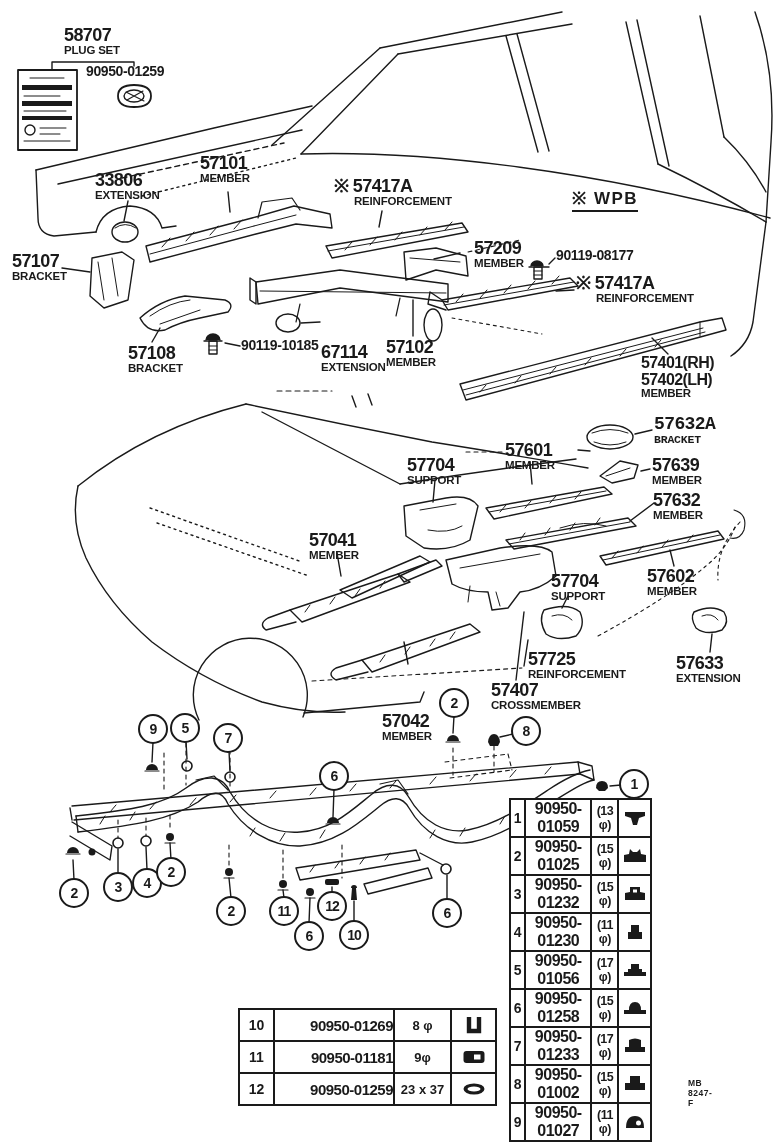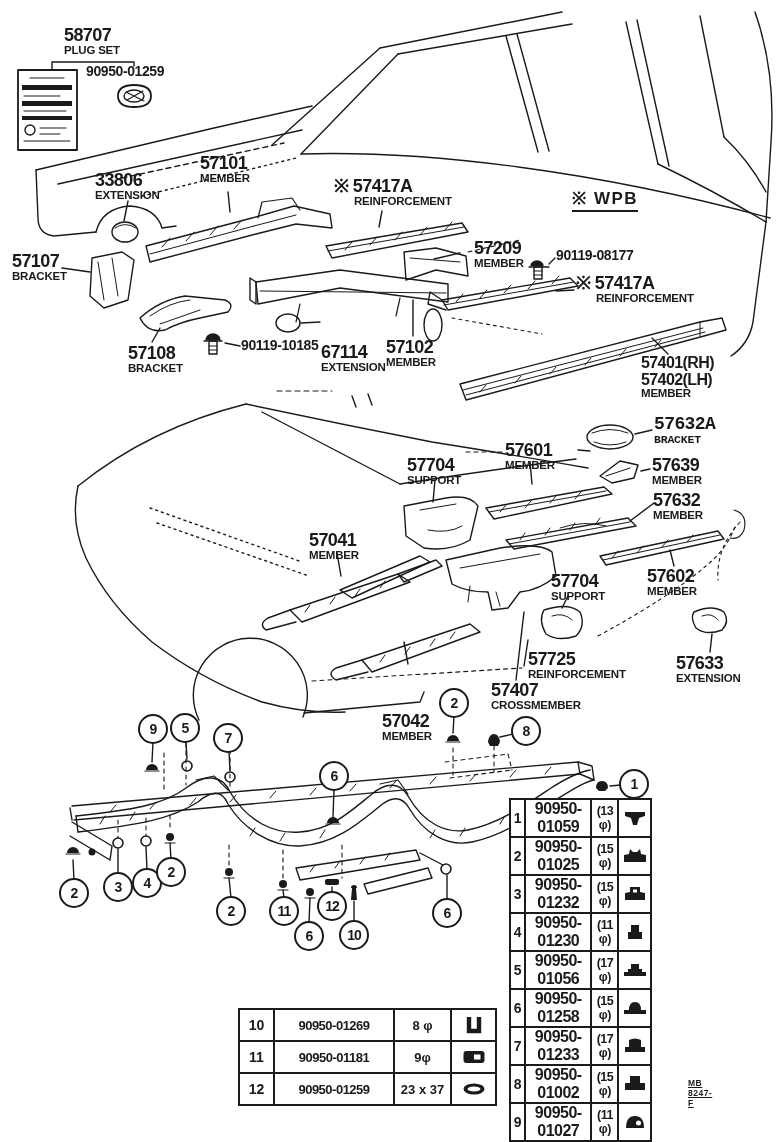--- a/index.html
+++ b/index.html
@@ -22,29 +22,29 @@
            font-size:14px;transform:translate(-50%,-50%);letter-spacing:-1px;}
 
   table.tbl{position:absolute;border-collapse:collapse;background:#fff;}
   table.tbl td{border:2.3px solid #1a1a1a;text-align:center;vertical-align:middle;padding:0;}
   #tbl-right td.c-no{width:30px;font-size:14px;}
   #tbl-right td.c-part{width:120px;font-size:16px;letter-spacing:-0.5px;border-radius:14px;}
   #tbl-right td.c-size{width:52px;font-size:12.5px;letter-spacing:-0.5px;}
   #tbl-right td.c-icon{width:45px;}
   #tbl-right tr{height:30px;}
   #tbl-left td.c-no{width:33px;font-size:14px;}
-  #tbl-left td.c-part{width:118px;font-size:13px;letter-spacing:-0.5px;}
+  #tbl-left td.c-part{width:118px;font-size:15px;letter-spacing:-0.5px;text-align:right;}
   #tbl-left td.c-size{width:55px;font-size:13px;margin-left:12px;}
   #tbl-left td.c-icon{width:43px;}
   #tbl-left tr{height:32px;}
   .ficon{display:block;margin:0 auto;}
   .ficon .blk{fill:#1a1a1a;}
   .ficon .wht{fill:#fff;}
 
-  #footer-code{position:absolute;left:688px;top:1078px;font-size:8.5px;letter-spacing:0.5px;text-decoration:underline;}
+  #footer-code{position:absolute;left:688px;top:1078px;font-size:8.5px;letter-spacing:0.5px;}
 </style>
 </head>
 <body>
 
 <div id="stage">
 
   <svg class="art" width="776" height="1142" viewBox="0 0 776 1142" fill="none" stroke="#1a1a1a" stroke-width="1.4" stroke-linecap="round" stroke-linejoin="round">
 
     <g>
       <path d="M36,170 L214,128 312,106"></path>

